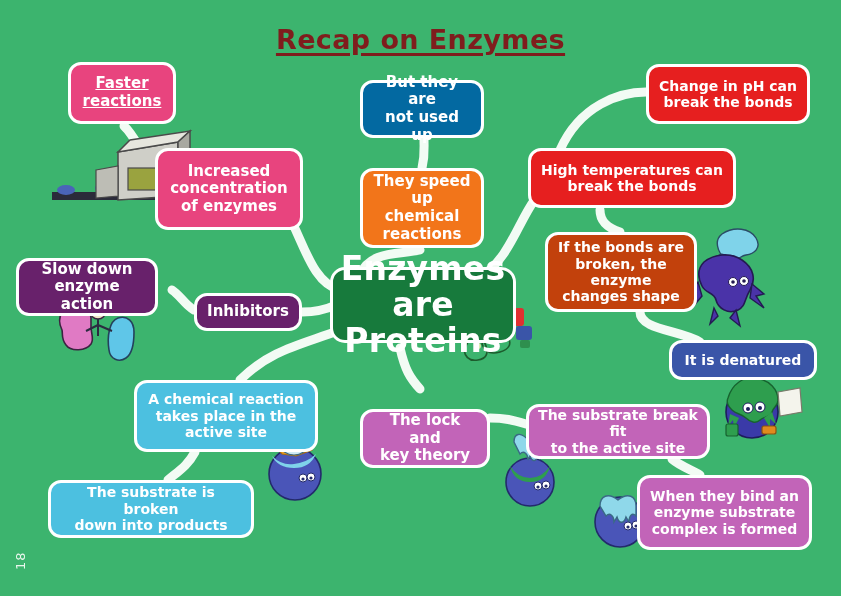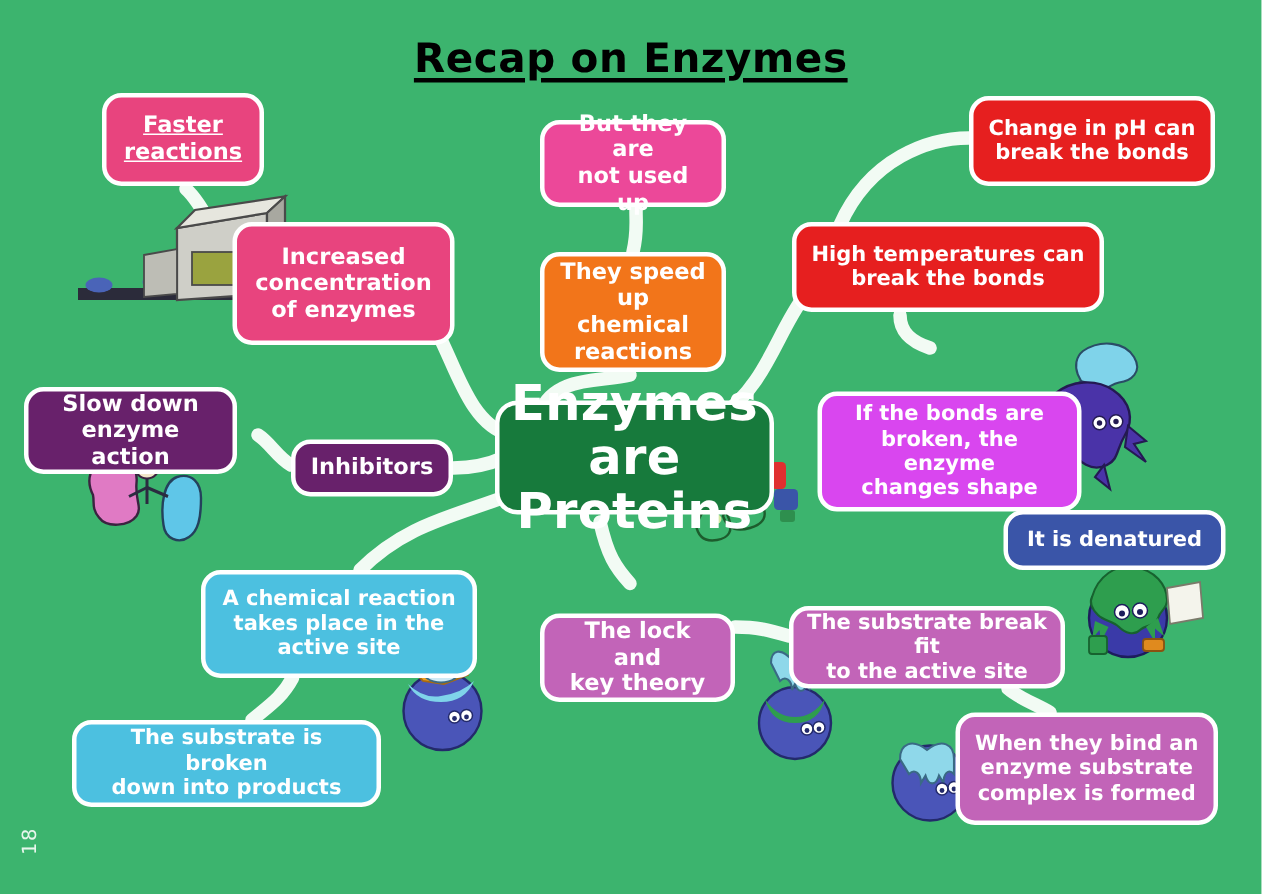--- a/index.html
+++ b/index.html
@@ -30,21 +30,21 @@
     pointer-events: none;
   }
 
   
   #title {
     position: absolute;
     left: 0;
     right: 0;
     top: 24px;
     text-align: center;
-    color: #000000;
+    color: #7f1d1d;
     font-size: 27px;
     font-weight: bold;
     letter-spacing: 0.4px;
     text-decoration: underline;
     text-underline-offset: 4px;
     text-decoration-thickness: 2.5px;
   }
 
   
   .node {
@@ -229,30 +229,30 @@
   </svg>
 
   <div id="title">Recap on Enzymes</div>
 
   <div id="node-layer">
       <div class="node" style="left: 68px; top: 62px; width: 108px; height: 62px; background: rgb(232, 68, 126); font-size: 15px; text-decoration: underline;">Faster
 reactions</div>
       <div class="node" style="left: 155px; top: 148px; width: 148px; height: 82px; background: rgb(232, 68, 126); font-size: 15px;">Increased
 concentration
 of enzymes</div>
-      <div class="node" style="left: 360px; top: 80px; width: 124px; height: 58px; background: #ec4899; font-size: 15px;">But they are
+      <div class="node" style="left: 360px; top: 80px; width: 124px; height: 58px; background: #0369a1; font-size: 15px;">But they are
 not used up</div>
       <div class="node" style="left: 360px; top: 168px; width: 124px; height: 80px; background: rgb(242, 117, 26); font-size: 15px;">They speed
 up chemical
 reactions</div>
       <div class="node" style="left: 646px; top: 64px; width: 164px; height: 60px; background: rgb(230, 31, 31); font-size: 14px;">Change in pH can
 break the bonds</div>
       <div class="node" style="left: 528px; top: 148px; width: 208px; height: 60px; background: rgb(230, 31, 31); font-size: 14px;">High temperatures can
 break the bonds</div>
-      <div class="node" style="left: 545px; top: 232px; width: 176px; height: 80px; background: #d946ef; font-size: 14px; margin-top: 29px;">If the bonds are
+      <div class="node" style="left: 545px; top: 232px; width: 152px; height: 80px; background: #c2410c; font-size: 14px;">If the bonds are
 broken, the enzyme
 changes shape</div>
       <div class="node" style="left: 669px; top: 340px; width: 148px; height: 40px; background: rgb(58, 85, 168); font-size: 14px;">It is denatured</div>
       <div class="node" style="left: 16px; top: 258px; width: 142px; height: 58px; background: rgb(104, 33, 107); font-size: 15px;">Slow down
 enzyme action</div>
       <div class="node" style="left: 194px; top: 293px; width: 108px; height: 38px; background: rgb(104, 33, 107); font-size: 15px;">Inhibitors</div>
       <div class="node" style="left: 134px; top: 380px; width: 184px; height: 72px; background: rgb(76, 192, 224); font-size: 14px;">A chemical reaction
 takes place in the
 active site</div>
       <div class="node" style="left: 48px; top: 480px; width: 206px; height: 58px; background: rgb(76, 192, 224); font-size: 14px;">The substrate is broken

